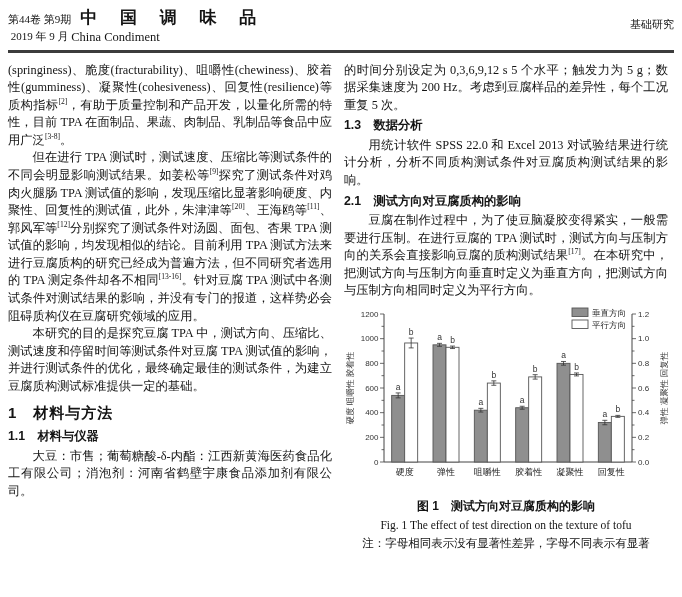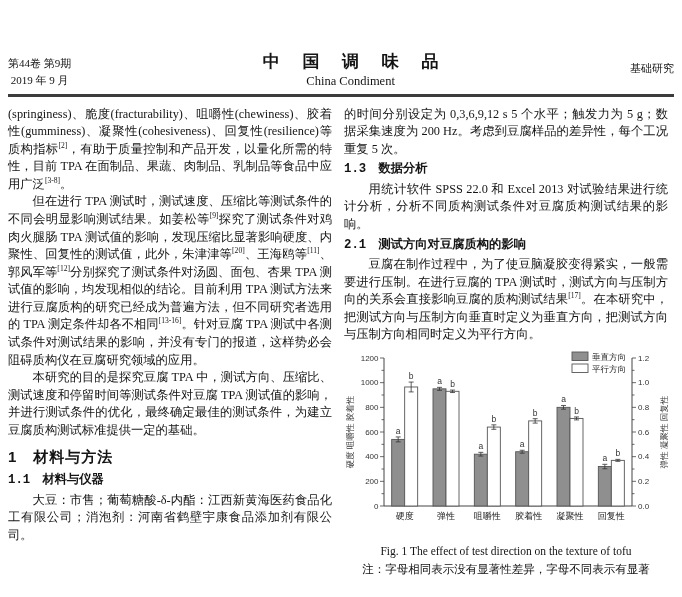--- a/index.html
+++ b/index.html
@@ -1,39 +1,39 @@
 <!DOCTYPE html>
 <html><head>
 <meta charset="utf-8">
 <style>
   html,body{margin:0;padding:0;}
   body{
     width:682px;height:597px;overflow:hidden;background:#ffffff;color:#141414;
     font-family:"Liberation Serif","DejaVu Serif",serif;
   }
-  .page{padding:6px 8px 0 8px;box-sizing:border-box;width:682px;height:441px;margin-top:44px;}
+  .page{padding:6px 8px 0 8px;box-sizing:border-box;width:682px;height:441px;}
   
   .jheader{display:flex;justify-content:space-between;align-items:flex-start;}
   .h-left{font-size:11px;line-height:1.5;text-align:center;padding-top:5px;white-space:nowrap;}
-  .h-center{flex:1;text-align:center;}
+  .h-center{flex:1;text-align:left;}
   .j-title{font-size:17px;font-weight:bold;letter-spacing:9px;text-indent:9px;
            font-family:"Liberation Sans","DejaVu Sans",sans-serif;}
   .j-sub{font-size:12.5px;font-weight:normal;margin-top:1px;}
   .h-right{font-size:11px;font-family:"Liberation Sans","DejaVu Sans",sans-serif;
            padding-top:11px;white-space:nowrap;}
   .rule{height:2.5px;background:#3c3c3c;margin-top:5px;}
   
   .cols{display:flex;gap:12px;margin-top:9px;}
   .col{width:324px;font-size:12.3px;line-height:1.43;text-align:justify;}
   .col p{margin:0;text-indent:2em;}
   .col p.noindent{text-indent:0;}
   sup{font-size:0.62em;line-height:0;}
   h2.hnum{font-family:"Liberation Sans","DejaVu Sans",sans-serif;font-size:15px;font-weight:600;
           margin:7px 0 4px 0;letter-spacing:1px;}
-  h3.hsub{font-family:Liberation Mono, monospace;font-size:12.3px;font-weight:600;
+  h3.hsub{font-family:Liberation Sans, sans-serif;font-size:12.3px;font-weight:600;
           margin:3px 0 2px 0;}
   
   figure{margin:5px 0 0 0;}
   figcaption{text-align:center;}
   .cap-cn{font-family:"Liberation Sans","DejaVu Sans",sans-serif;font-weight:700;font-size:12px;margin-top:1px;}
   .cap-en{font-size:11.5px;font-weight:400;margin-top:2px;}
   .cap-note{font-family:"Liberation Sans","DejaVu Sans",sans-serif;font-size:11.5px;margin-top:2px;}
   svg text{font-family:"Liberation Sans","DejaVu Sans",sans-serif;}
 </style>
 </head>
@@ -185,20 +185,21 @@
             <line x1="273.83333333333337" y1="110.38" x2="273.83333333333337" y2="112.35333333333332" stroke="#333" stroke-width="0.8"></line>
             <line x1="271.33333333333337" y1="110.38" x2="276.33333333333337" y2="110.38" stroke="#333" stroke-width="0.8"></line>
             <line x1="271.33333333333337" y1="112.35333333333332" x2="276.33333333333337" y2="112.35333333333332" stroke="#333" stroke-width="0.8"></line>
             <text x="273.83333333333337" y="107.38" text-anchor="middle" font-size="8.5" fill="#333" font-family="&quot;Liberation Serif&quot;,serif">b</text>
             <rect x="228" y="3" width="16" height="8.5" fill="#8f8f8f" stroke="#555" stroke-width="0.9"></rect>
             <text x="248" y="10.5" font-size="8.5" fill="#222">垂直方向</text>
             <rect x="228" y="15" width="16" height="8.5" fill="#ffffff" stroke="#555" stroke-width="0.9"></rect>
             <text x="248" y="22.5" font-size="8.5" fill="#222">平行方向</text>
           </svg>
         <figcaption>
+          <div class="cap-cn">图 1　测试方向对豆腐质构的影响</div>
           <div class="cap-en">Fig. 1 The effect of test direction on the texture of tofu</div>
           <div class="cap-note">注：字母相同表示没有显著性差异，字母不同表示有显著</div>
         </figcaption>
       </figure>
     </section>
 
   </main>
 </div>
 
 </body></html>

